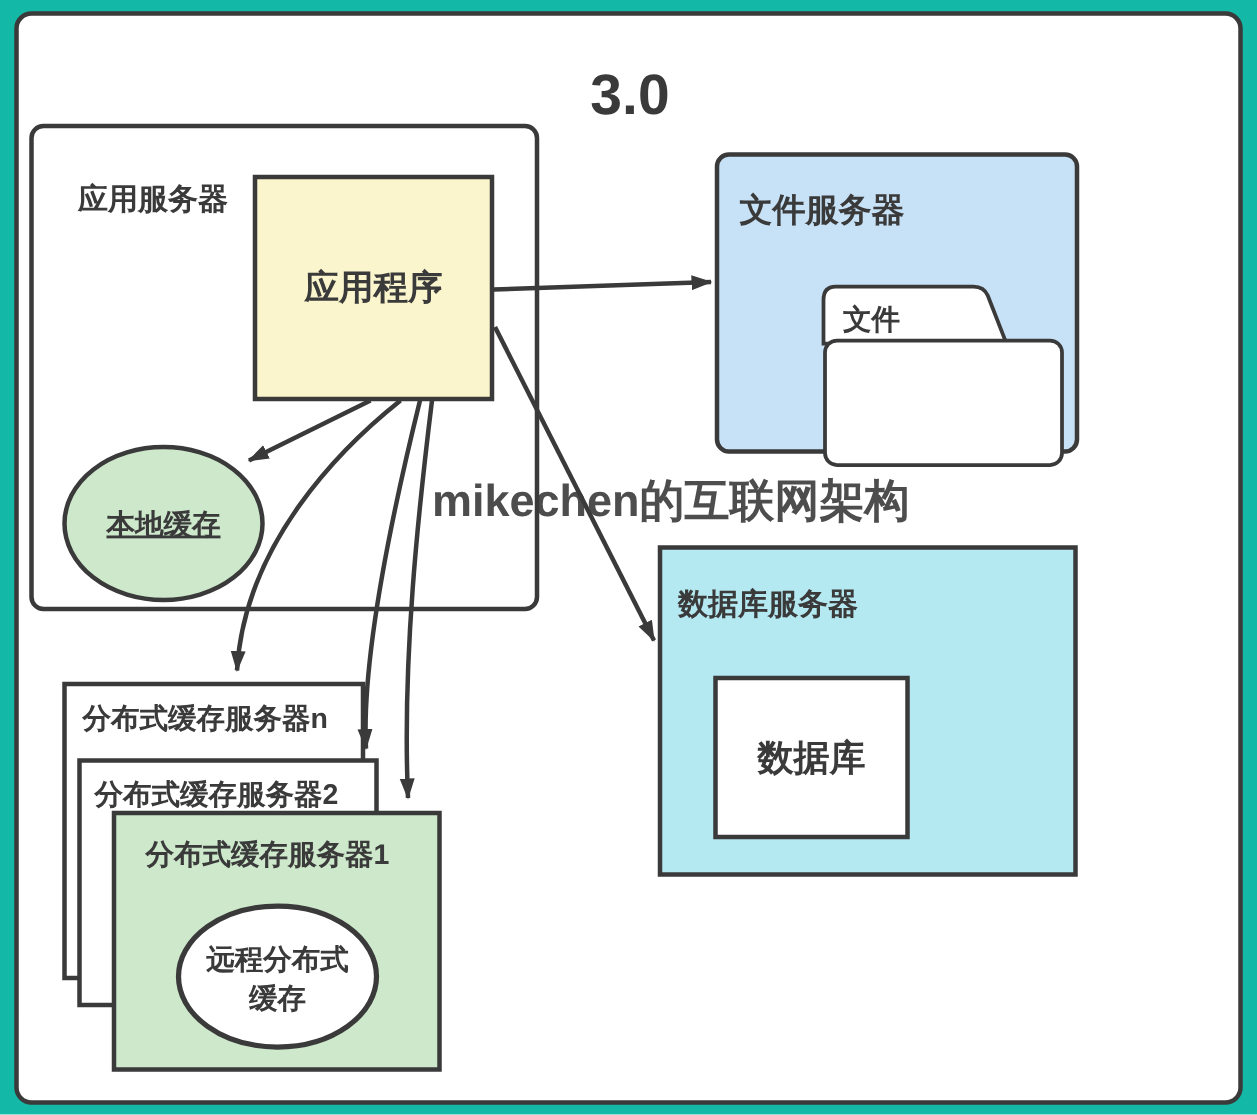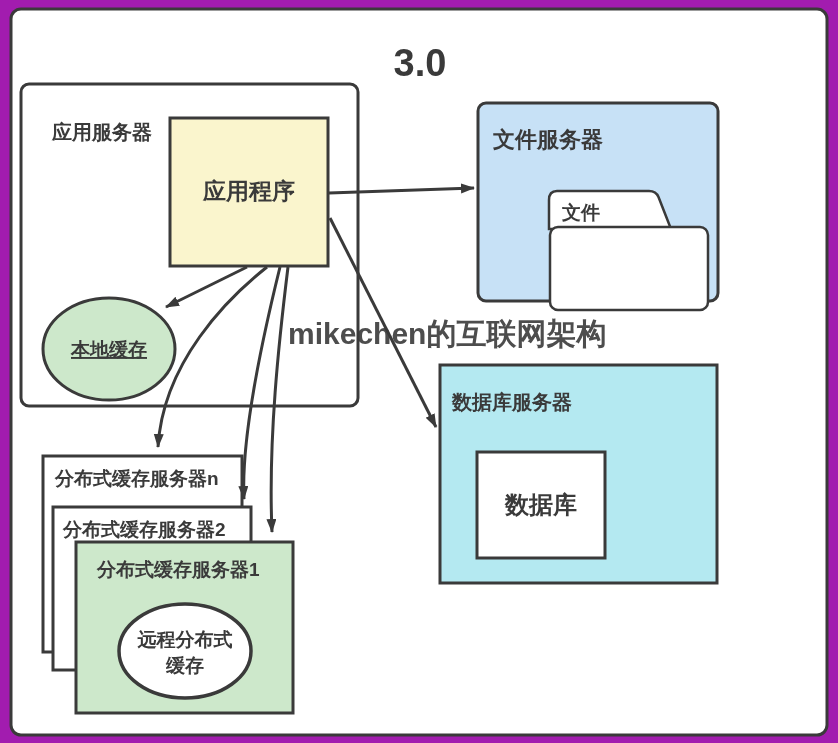--- a/index.html
+++ b/index.html
@@ -5,21 +5,21 @@
   html, body {
     margin: 0;
     padding: 0;
     background: #ffffff;
     font-family: "Liberation Sans", "DejaVu Sans", sans-serif;
   }
   .stage {
     position: relative;
     width: 838px;
     height: 743px;
-    background: #a21caf;
+    background: #14b8a6;
     overflow: hidden;
   }
   svg text {
     font-family: "Liberation Sans", "DejaVu Sans", sans-serif;
     font-weight: bold;
     fill: #3a3a3a;
   }
   .t-title   { font-size: 38px; }
   .t-lg      { font-size: 23px; }
   .t-md      { font-size: 20px; }

